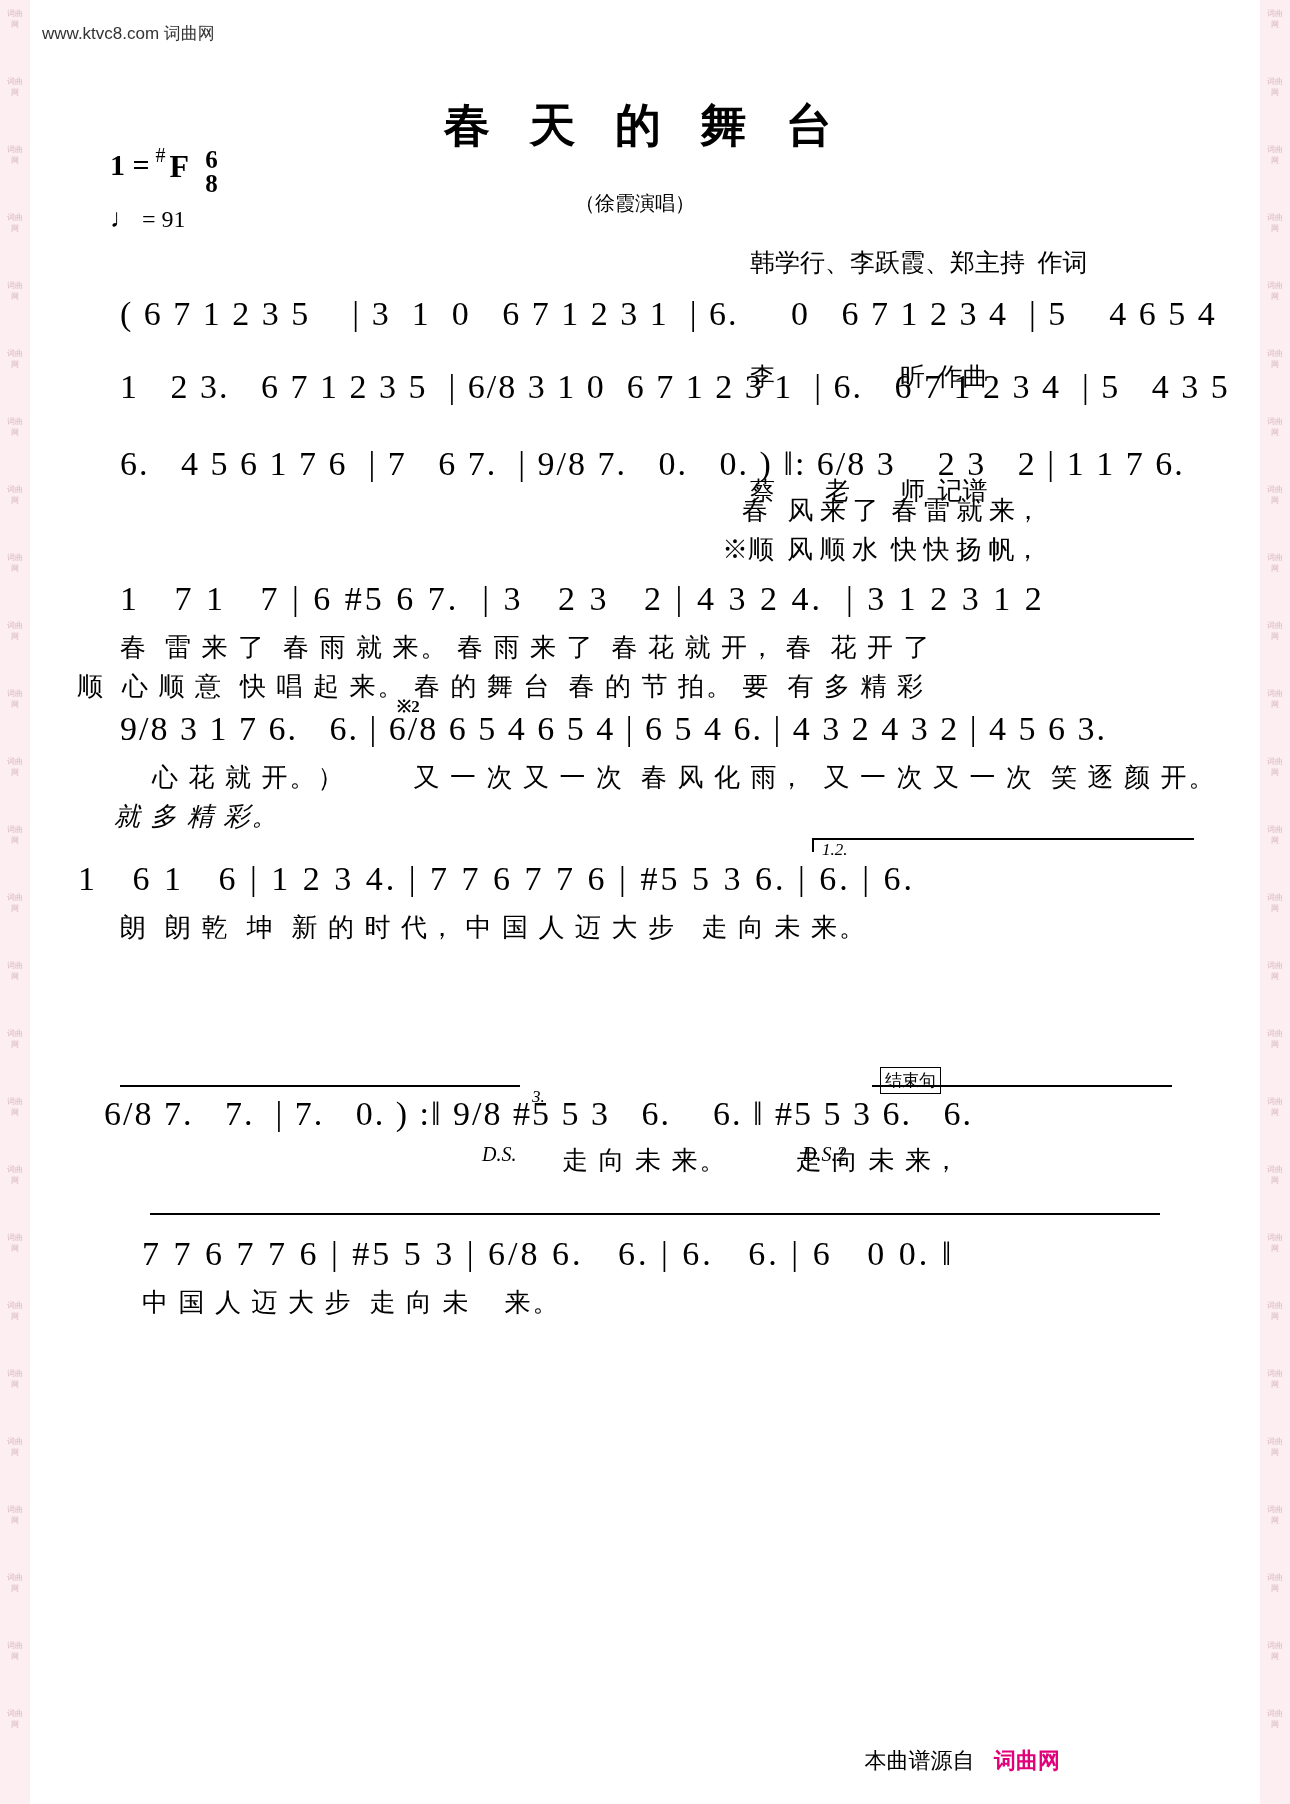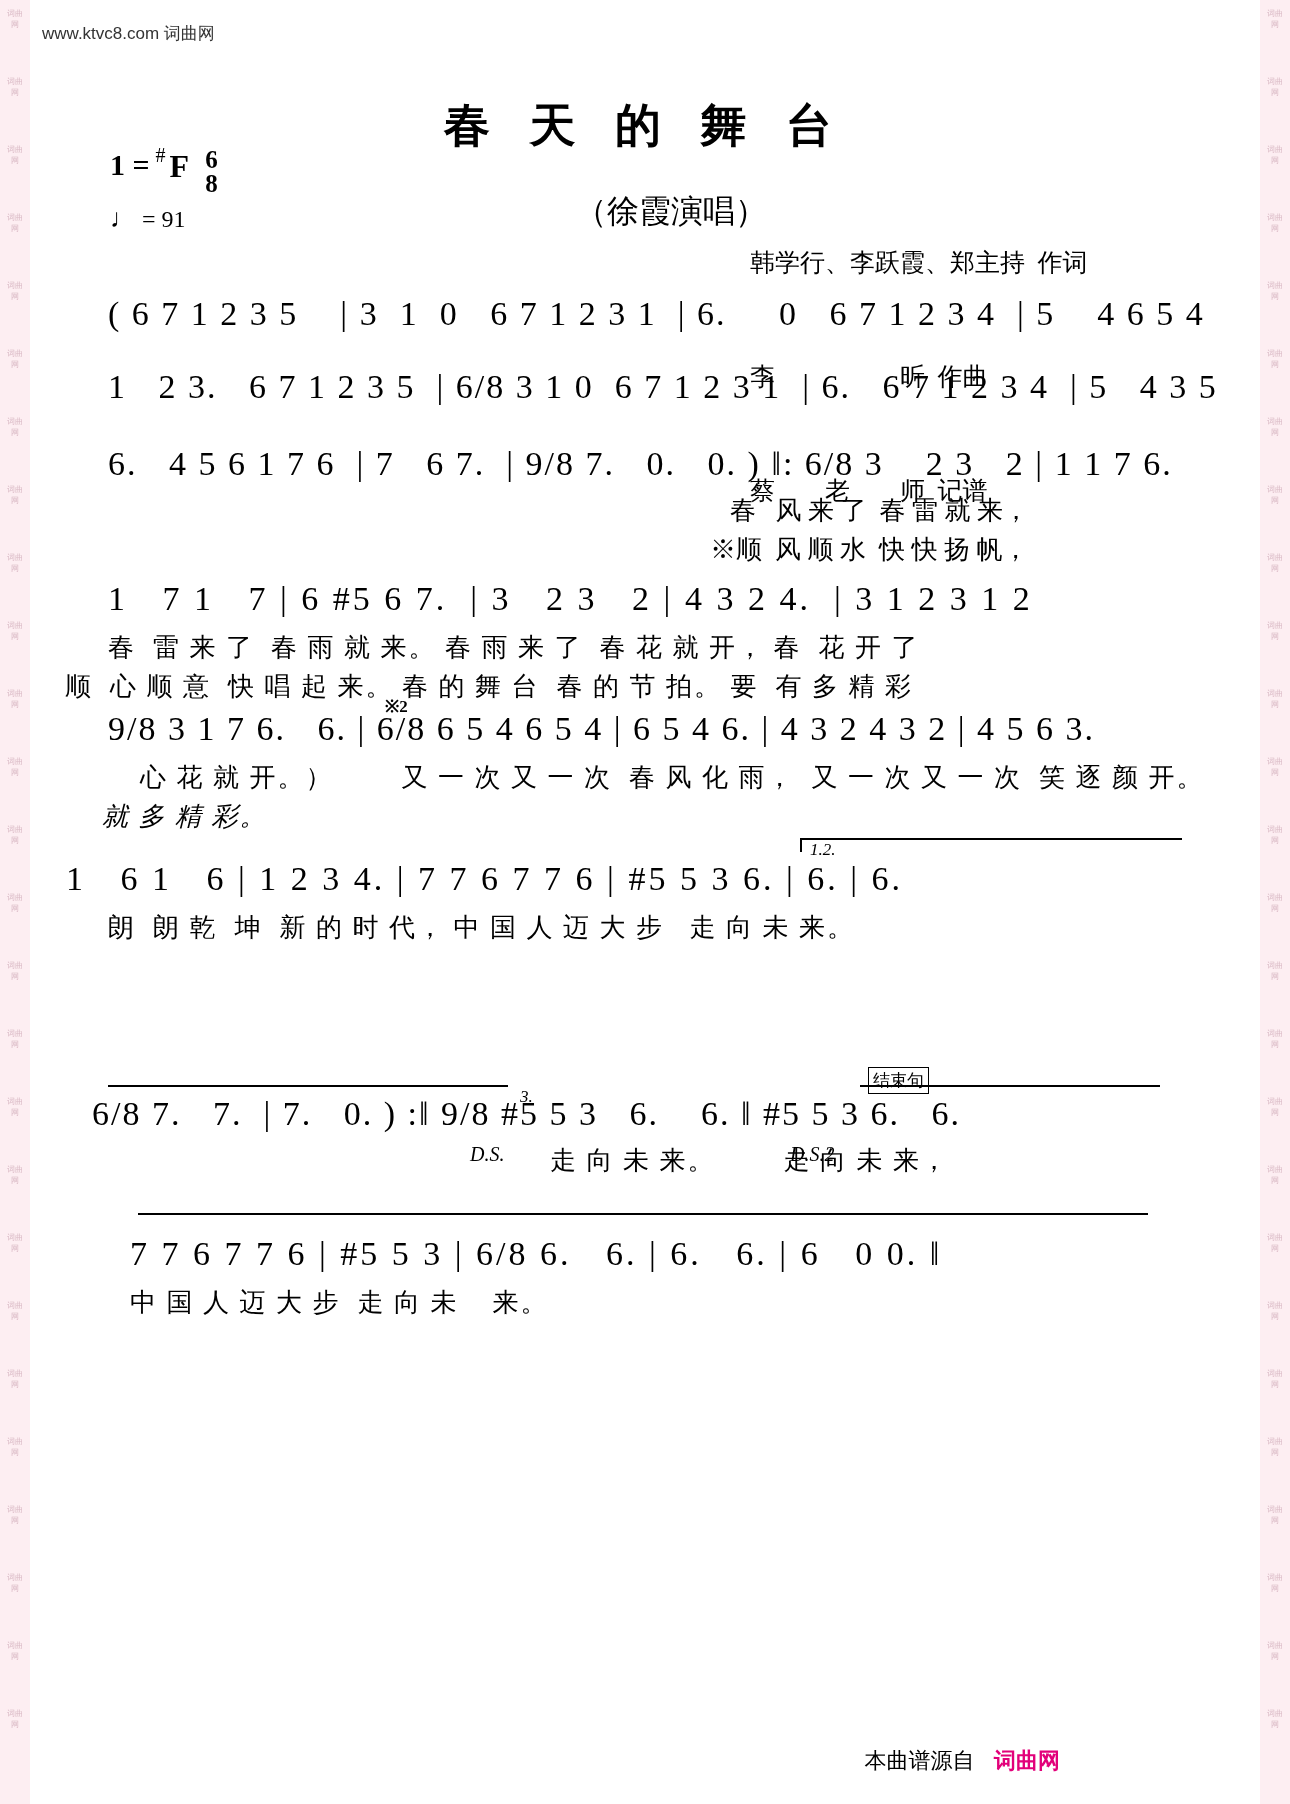--- a/index.html
+++ b/index.html
@@ -42,28 +42,28 @@
   
   .keyblock{position:absolute;left:80px;top:148px;font-size:26px;}
   .keyline1{display:flex;align-items:flex-start;}
   .keyline1 .eq{font-size:30px;font-weight:bold;}
   .keyline1 .sharp{font-size:20px;vertical-align:super;}
   .keyline1 .letter{font-size:32px;font-weight:bold;font-family:"Liberation Serif",serif;}
   .meter{display:inline-block;margin-left:16px;text-align:center;line-height:0.95;font-size:25px;font-weight:bold;}
   .meter .num{display:block;border-bottom:0;}
   .tempo{margin-top:8px;font-size:24px;}
   .singer{
-    position:absolute;left:545px;top:190px;font-size:32px;
+    position:absolute;left:545px;top:190px;font-size:20px;
   }
   .credits{
     position:absolute;left:720px;top:168px;font-size:25px;line-height:38px;
     white-space:pre;
   }
   
-  .sys{position:absolute;left:0;width:988px;}
+  .sys{position:absolute;left:12px;width:988px;}
   .notes{
     font-family:"Liberation Serif", serif;
     font-size:34px;
     white-space:pre;
     letter-spacing:0;
   }
   .lyr{
     font-family:"Liberation Serif", serif;
     font-size:26px;
     white-space:pre;

